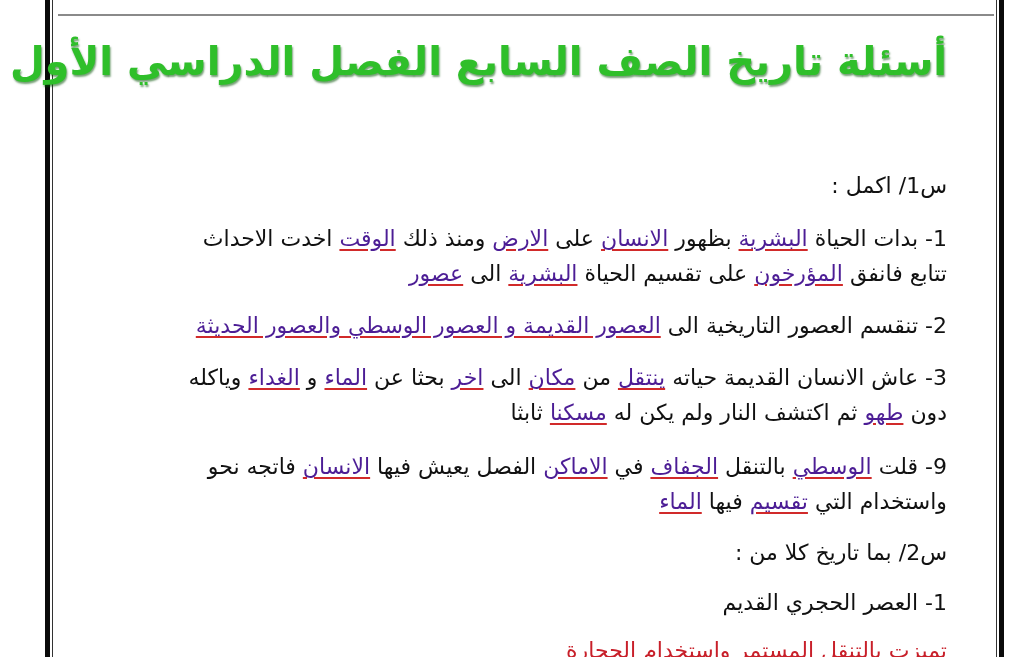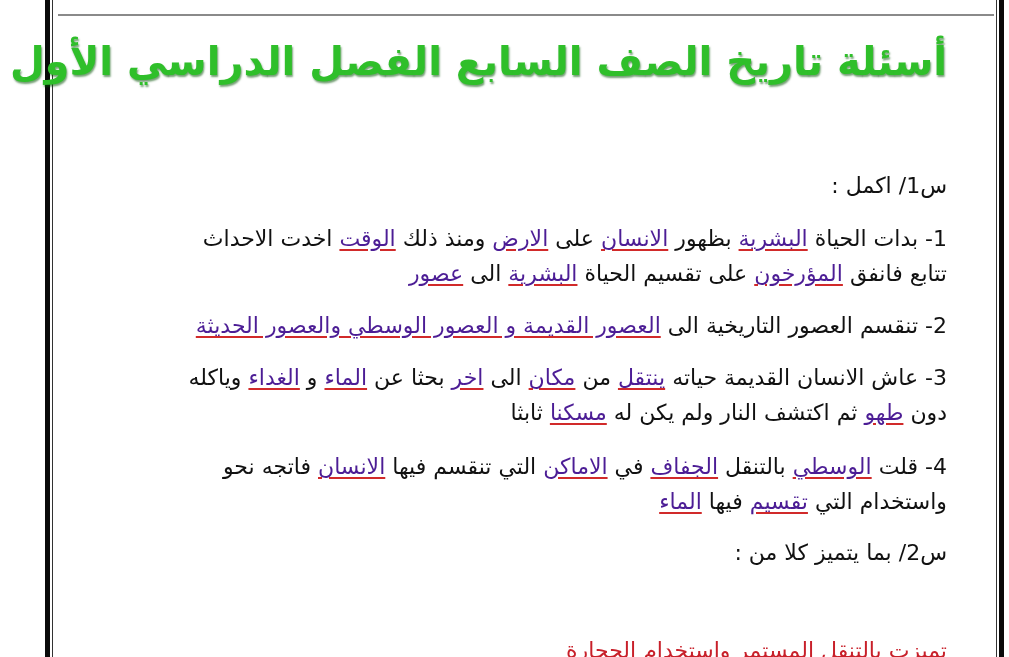--- a/index.html
+++ b/index.html
@@ -101,17 +101,18 @@
   <div class="top-rule"></div>
 
   <div class="title">أسئلة تاريخ الصف السابع الفصل الدراسي الأول</div>
 
 
   <div class="para" style="top:168px;">س1/ اكمل :</div>
 
   <div class="para" style="top:221px;"><span>1- بدات الحياة </span><span class="ans">البشرية</span><span> بظهور </span><span class="ans">الانسان</span><span> على </span><span class="ans">الارض</span><span> ومنذ ذلك </span><span class="ans">الوقت</span><span> اخدت الاحداث تتابع فانفق </span><span class="ans">المؤرخون</span><span> على تقسيم الحياة </span><span class="ans">البشرية</span><span> الى </span><span class="ans">عصور</span></div>
   <div class="para" style="top:308px;"><span>2- تنقسم العصور التاريخية الى </span><span class="ans">العصور القديمة و العصور الوسطي والعصور الحديثة</span></div>
   <div class="para" style="top:360px;"><span>3- عاش الانسان القديمة حياته </span><span class="ans">ينتقل</span><span> من </span><span class="ans">مكان</span><span> الى </span><span class="ans">اخر</span><span> بحثا عن </span><span class="ans">الماء</span><span> و </span><span class="ans">الغداء</span><span> وياكله دون </span><span class="ans">طهو</span><span> ثم اكتشف النار ولم يكن له </span><span class="ans">مسكنا</span><span> ثابثا</span></div>
-  <div class="para" style="top:449px;"><span>4- قلت </span><span class="ans">الوسطي</span><span> بالتنقل </span><span class="ans">الجفاف</span><span> في </span><span class="ans">الاماكن</span><span> التي تنقسم فيها </span><span class="ans">الانسان</span><span> فاتجه نحو واستخدام التي </span><span class="ans">تقسيم</span><span> فيها </span><span class="ans">الماء</span></div>
+  <div class="para" style="top:449px;"><span>9- قلت </span><span class="ans">الوسطي</span><span> بالتنقل </span><span class="ans">الجفاف</span><span> في </span><span class="ans">الاماكن</span><span> الفصل يعيش فيها </span><span class="ans">الانسان</span><span> فاتجه نحو واستخدام التي </span><span class="ans">تقسيم</span><span> فيها </span><span class="ans">الماء</span></div>
 
-  <div class="para" style="top:535px;">س2/ بما يتميز كلا من :</div>
+  <div class="para" style="top:535px;">س2/ بما تاريخ كلا من :</div>
+  <div class="para" style="top:585px;">1- العصر الحجري القديم</div>
   <div class="para red-line" style="top:633px;">تميزت بالتنقل المستمر واستخدام الحجارة</div>
 </div>
 
 </body></html>

